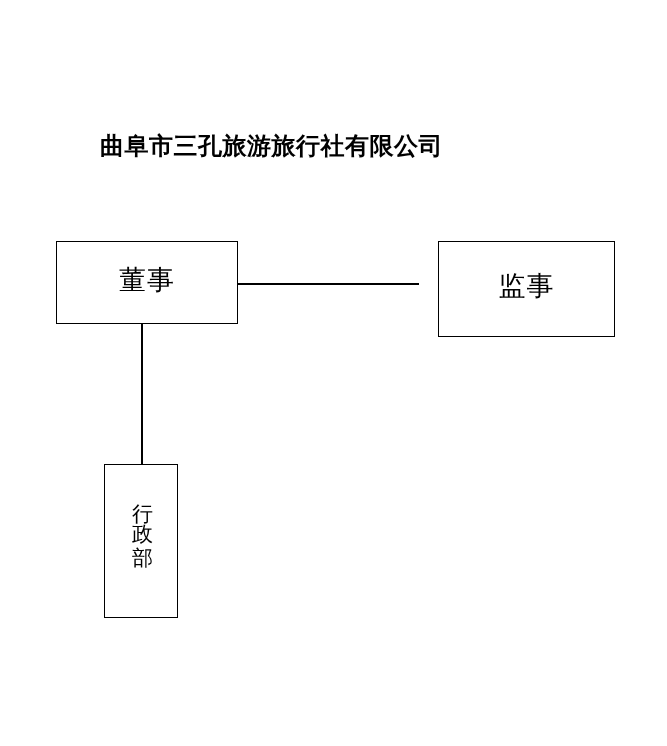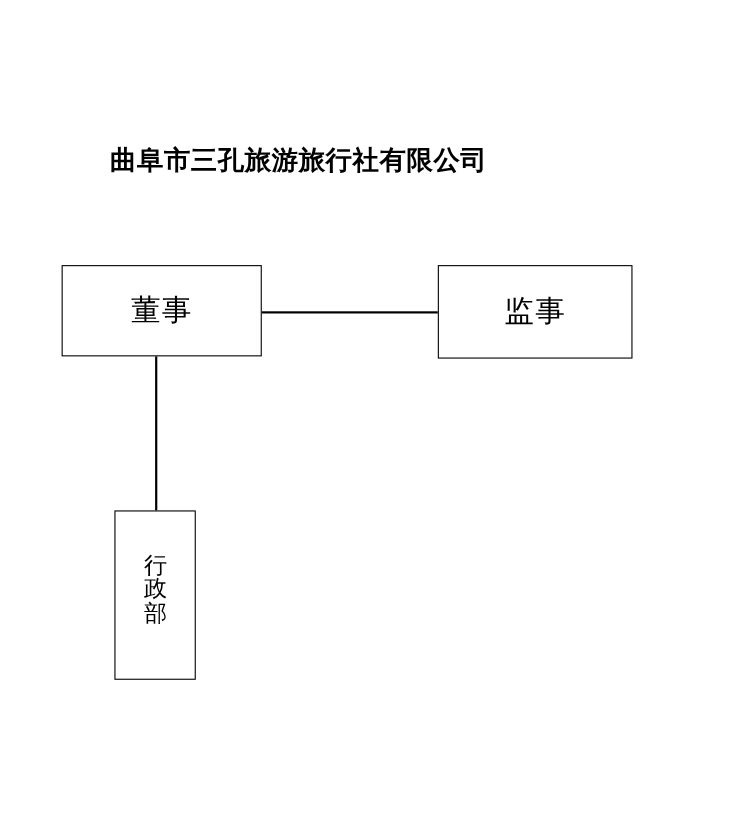--- a/index.html
+++ b/index.html
@@ -49,37 +49,37 @@
     align-items: center;
     justify-content: center;
   }
 
   .node-label {
     font-size: 27px;
     line-height: 1.15;
     font-weight: normal;
     letter-spacing: 1px;
     white-space: nowrap;
-    font-family: Liberation Sans, sans-serif;
+    font-family: Liberation Mono, monospace;
   }
 
   
   #box-director {
     left: 56px;
     top: 241px;
     width: 182px;
     height: 83px;
   }
 
   
   #box-supervisor {
-    left: 398px;
+    left: 438px;
     top: 241px;
     width: 177px;
-    height: 85px;
+    height: 96px;
   }
 
   
   #box-admin {
     left: 104px;
     top: 464px;
     width: 74px;
     height: 154px;
     align-items: flex-start;
     justify-content: center;

